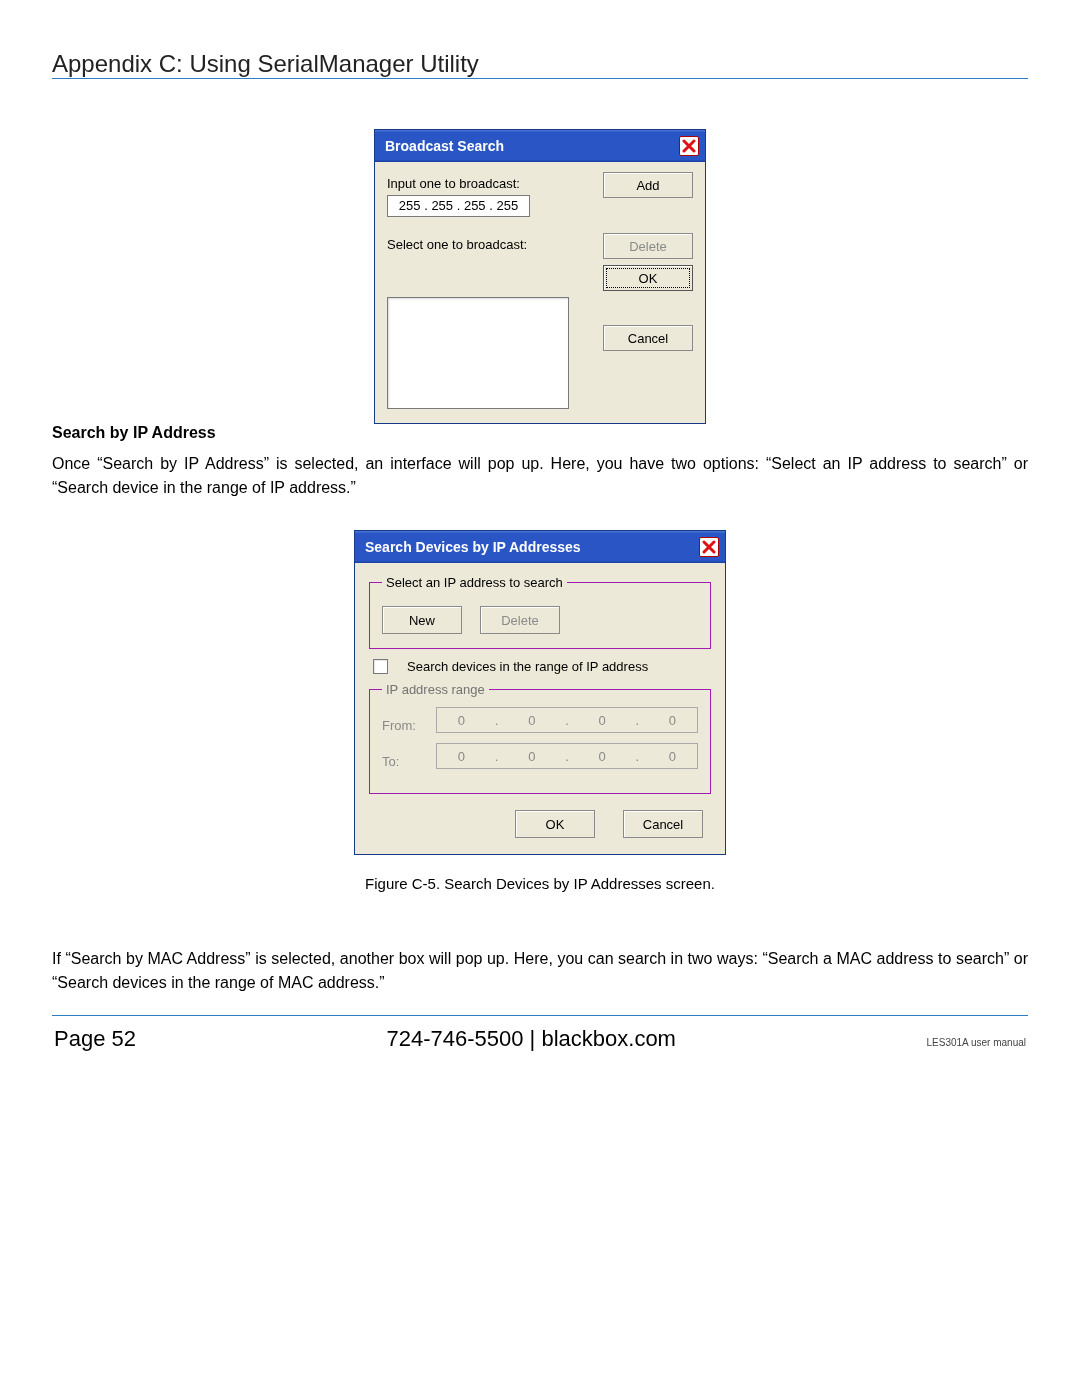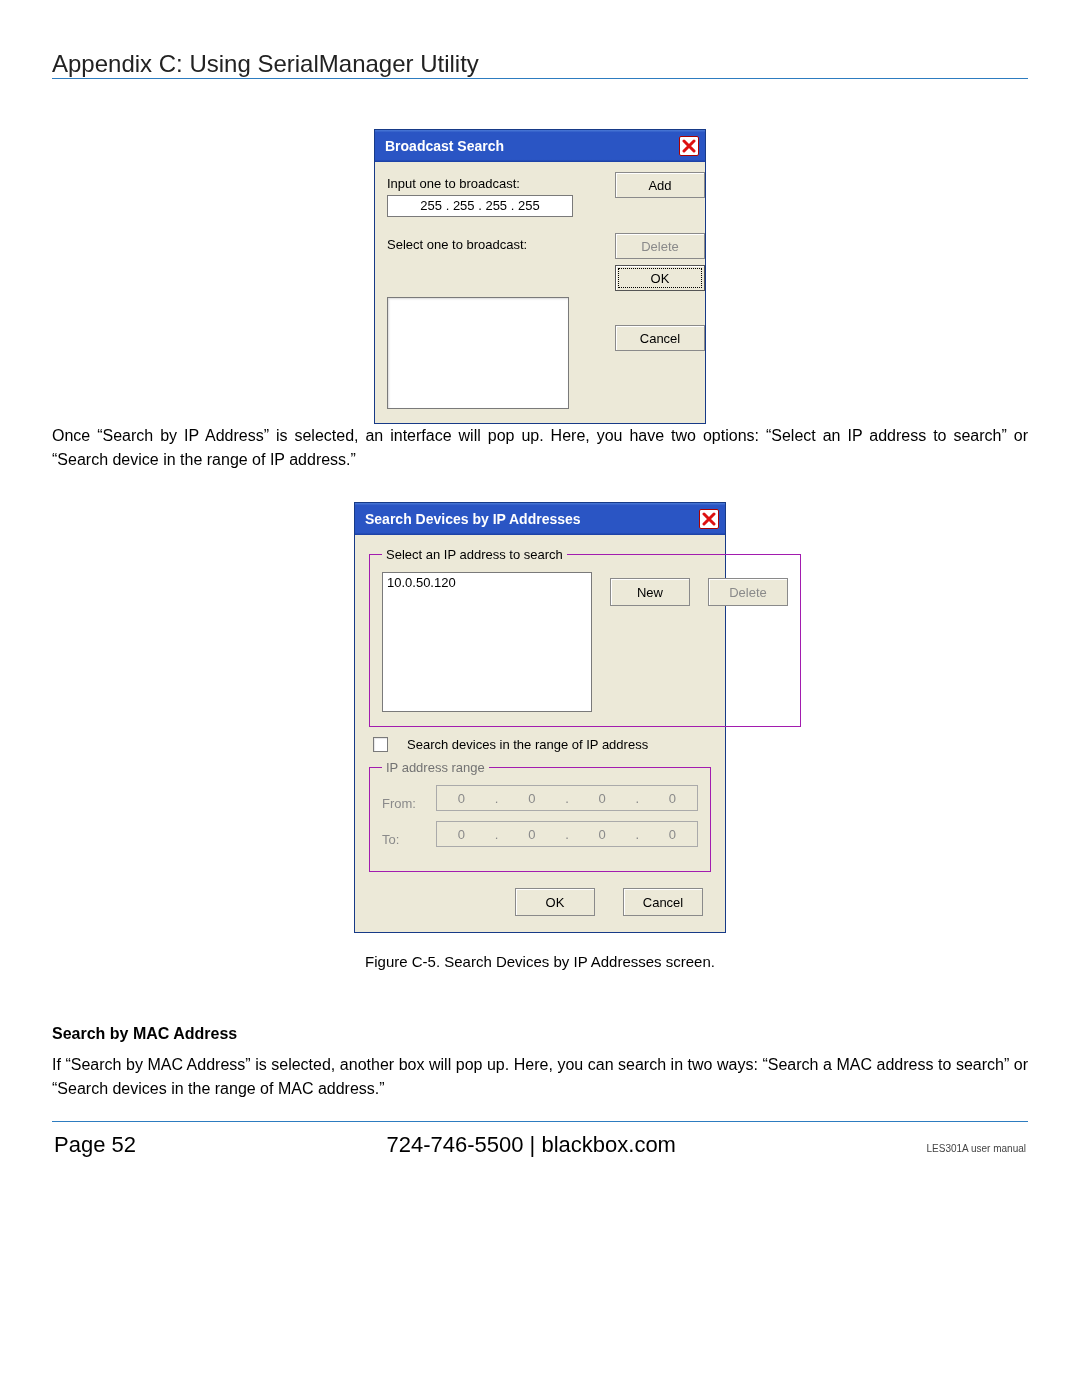--- a/index.html
+++ b/index.html
@@ -72,42 +72,42 @@
     background: #fff;
     border: 1px solid #a00;
     display: flex;
     align-items: center;
     justify-content: center;
     border-radius: 2px;
     box-sizing: border-box;
   }
   .close-btn svg { display:block; }
   .dlg1-body {
-    padding: 10px 0 14px 12px;
+    padding: 10px 12px 14px 12px;
     display: grid;
     grid-template-columns: 1fr 90px;
     column-gap: 16px;
     row-gap: 6px;
   }
   .dlg1-left-top { grid-column: 1; }
   .dlg1-btn {
     grid-column: 2;
     height: 24px;
     border: 1px solid #8a8a8a;
     background: #ece9d8;
     font-size: 13px;
     display: flex;
     align-items: center;
     justify-content: center;
     box-shadow: inset 1px 1px 0 #fff;
   }
   .dlg1-btn.disabled { color: #8a8a8a; }
   .dlg1-btn.focused { outline: 1px dotted #000; outline-offset: -4px; border: 1px solid #555; }
   .ip-input {
-    width: 186px;
+    width: 143px;
     height: 22px;
     border: 1px solid #7a7a7a;
     background: #fff;
     font-size: 13px;
     text-align: center;
     padding: 2px 0 0 0;
     box-sizing: border-box;
     margin-top: 4px;
   }
   .listbox1 {
@@ -274,39 +274,37 @@
         <div class="listbox1"></div>
         <div class="spacer-row"></div>
         <div class="dlg1-btn focused underline-first">OK</div>
         <div class="spacer-row"></div>
         <div class="dlg1-btn underline-first">Cancel</div>
       </div>
     </div>
   </div>
 
 
+  <div class="section-heading">Search by IP Address</div>
   <div class="body-text">Once “Search by IP Address” is selected, an interface will pop up. Here, you have two options: “Select an IP address to search” or “Search device in the range of IP address.”</div>
 
   <div class="figure-wrap" style="margin-top:20px">
     <div class="dialog2">
       <div class="titlebar">
         <span class="title-text">Search Devices by IP Addresses</span>
         <span class="close-btn">
           <svg width="14" height="14" viewBox="0 0 14 14">
             <path d="M2 2 L12 12 M12 2 L2 12" stroke="#d11" stroke-width="3" stroke-linecap="round"></path>
           </svg>
         </span>
       </div>
       <div class="dlg2-body">
         <fieldset class="group">
           <legend>Select an IP address to search</legend>
           <div class="group-row">
-            <div class="listbox2">
-              <div>10.0.50.120</div>
-            </div>
             <div class="sidebtns">
               <div class="std-btn underline-first">New</div>
               <div class="std-btn disabled underline-first">Delete</div>
             </div>
           </div>
         </fieldset>
 
         <div class="checkbox-row">
           <span class="checkbox"></span>
           <span>Search devices in the range of IP address</span>
@@ -343,21 +341,20 @@
         <div class="dlg2-btnrow">
           <div class="std-btn underline-first">OK</div>
           <div class="std-btn underline-first">Cancel</div>
         </div>
       </div>
     </div>
   </div>
 
   <div class="caption">Figure C-5. Search Devices by IP Addresses screen.</div>
 
-  <div class="section-heading">Search by MAC Address</div>
   <div class="body-text" style="margin-bottom:4px">If “Search by MAC Address” is selected, another box will pop up. Here, you can search in two ways: “Search a MAC address to search” or “Search devices in the range of MAC address.”</div>
 
   <hr class="hr-bottom">
   <div class="footer">
     <span class="left">Page 52</span>
     <span class="center">724-746-5500   |   blackbox.com</span>
     <span class="right">LES301A user manual</span>
   </div>
 
 </div>

